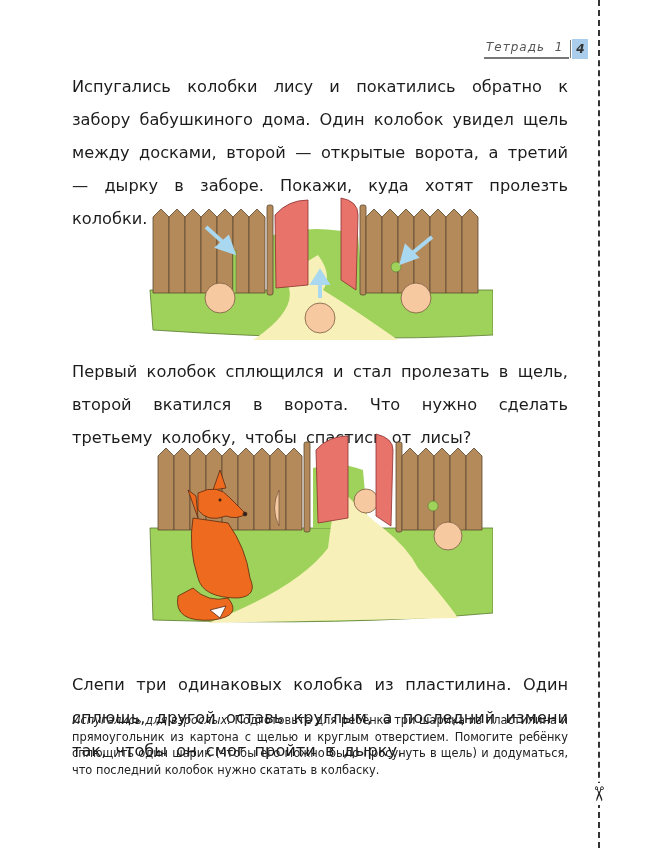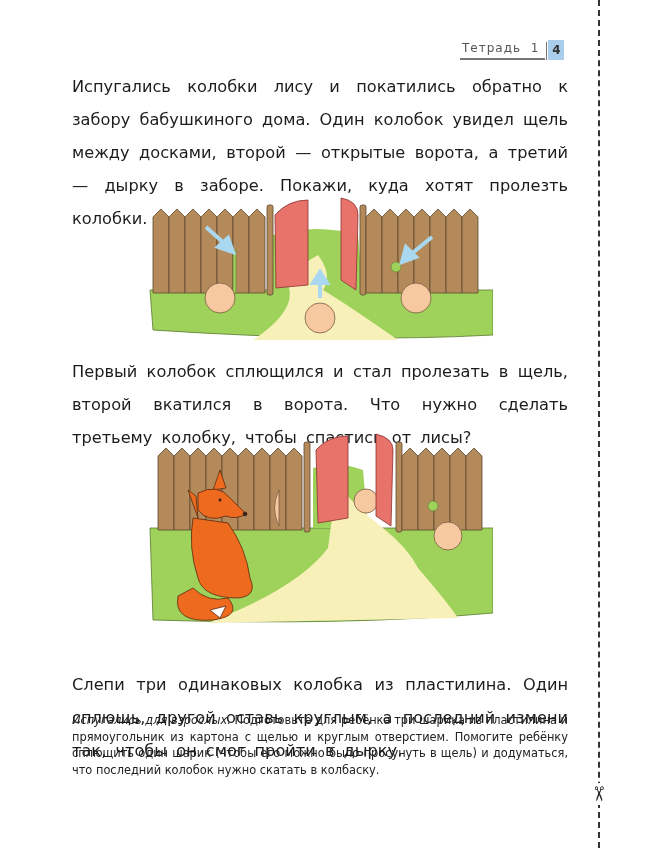--- a/index.html
+++ b/index.html
@@ -1,19 +1,19 @@
 <!DOCTYPE html>
 <html><head>
 <meta charset="utf-8">
 <style>
   html, body { margin:0; padding:0; background:#ffffff; }
   body { width:650px; height:848px; position:relative; overflow:hidden; font-family:"DejaVu Sans", sans-serif; color:#1a1a1a; }
   .cutline { position:absolute; left:598px; top:0; width:0; height:848px; border-left:2px dashed #333; }
   .scissors { position:absolute; left:588px; top:780px; width:22px; height:28px; background:#fff; font-size:20px; line-height:28px; text-align:center; color:#222; transform:rotate(90deg); }
-  .header { position:absolute; left:460px; top:38px; height:22px; display:flex; align-items:flex-end; }
+  .header { position:absolute; left:484px; top:38px; height:22px; display:flex; align-items:center;font-style:italic; }
   .hdr-label { font-size:12px; letter-spacing:1px; color:#555; border-bottom:2px solid #777; padding:0 6px 2px 2px; line-height:16px; }
   .hdr-sep { width:1px; height:18px; background:#777; margin:0 1px; }
   .hdr-page { background:#a9cdea; color:#333; font-size:12px; font-weight:bold; width:16px; height:20px; line-height:20px; text-align:center; }
   .para { position:absolute; left:72px; width:496px; font-size:16.2px; line-height:33px; text-align:justify; text-align-last:left; word-spacing:4px; color:#1c1c1c; }
   .p1 { top:70px; }
   .p2 { top:355px; }
   .p3 { top:668px; }
   .note { position:absolute; left:72px; top:712px; width:496px; font-size:11.4px; line-height:16.5px; text-align:justify; color:#222; }
   .note em { font-style:italic; }
   .pic { position:absolute; }

